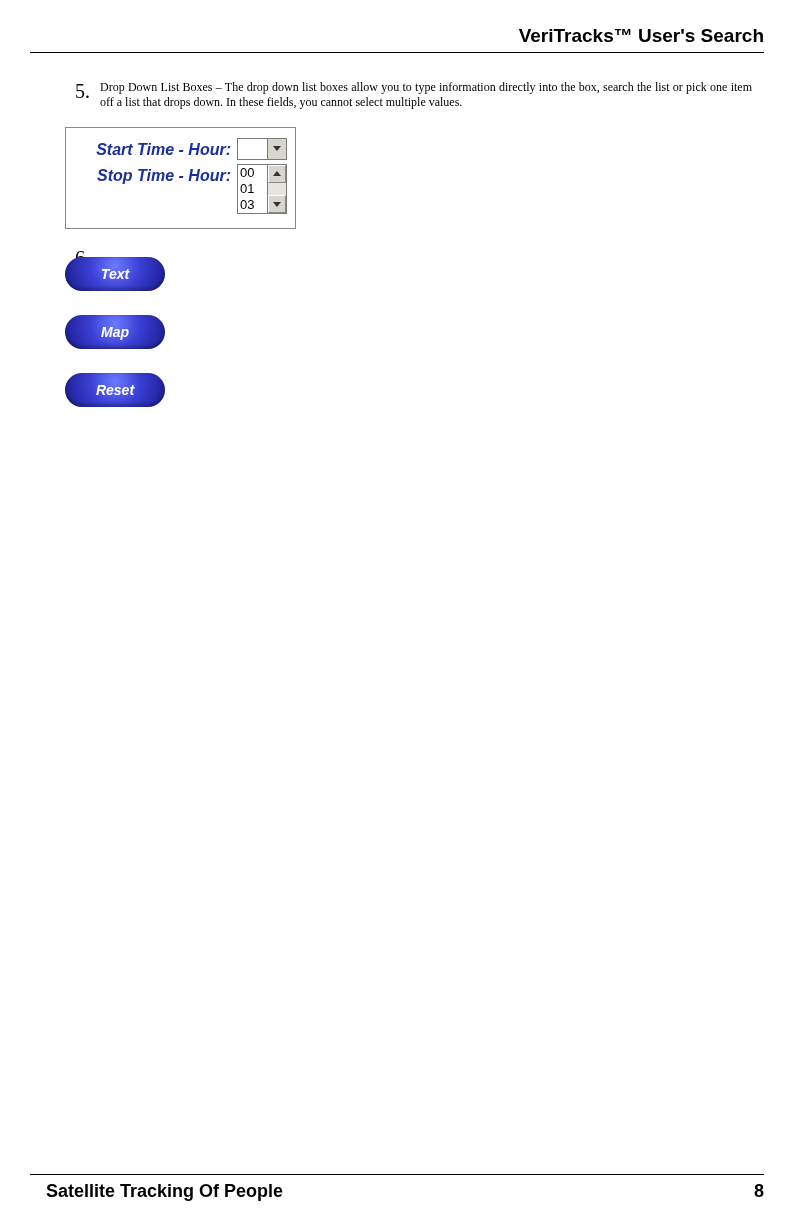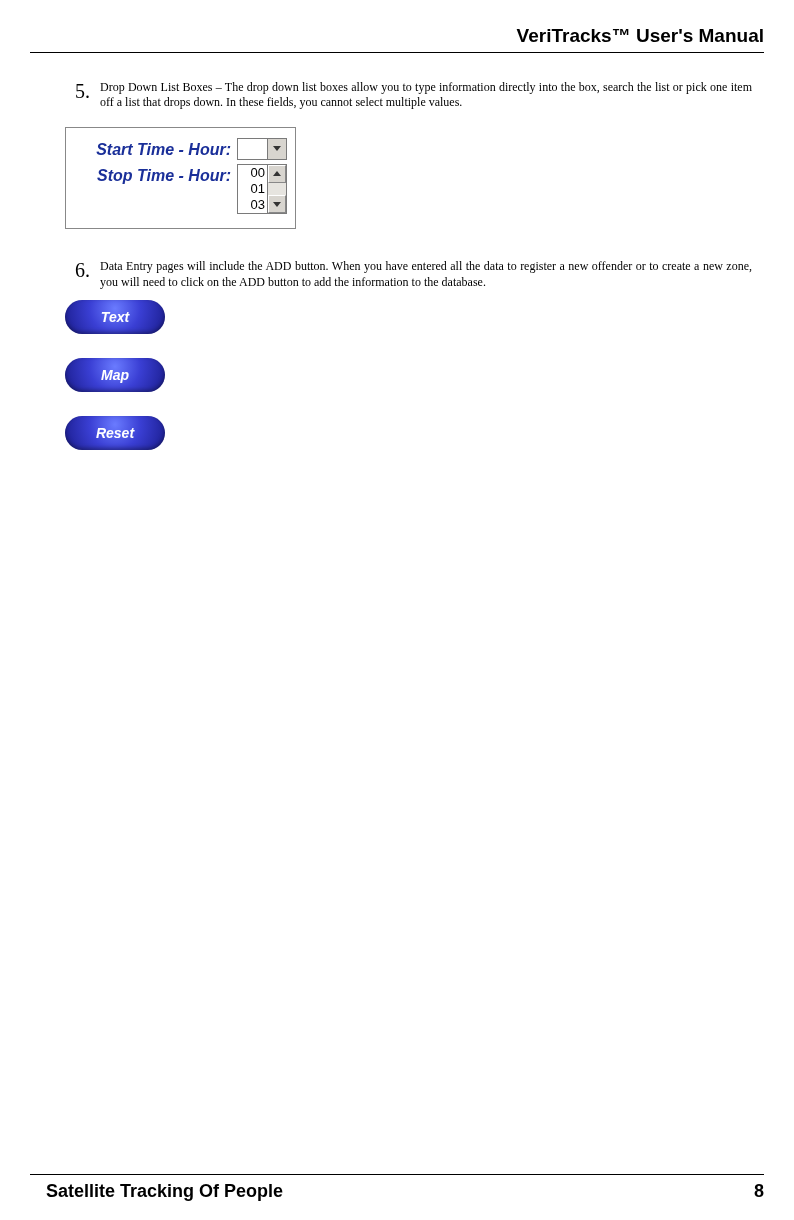--- a/index.html
+++ b/index.html
@@ -58,21 +58,21 @@
 }
 .justify{
   text-align:justify;
   text-justify:inter-word;
 }
 
 .shot-box{
   display:inline-block;
   border:1px solid #888;
   padding:10px 8px 10px 10px;
-  margin:6px 0 24px -35px;
+  margin:6px 0 12px -35px;
   background:#fff;
 }
 .shot-row{
   display:flex;
   align-items:flex-start;
   margin-bottom:4px;
 }
 .shot-label{
   font-family:"Trebuchet MS","Segoe UI",sans-serif;
   color:#1a2f99;
@@ -117,21 +117,20 @@
   border-left:4px solid transparent;
   border-right:4px solid transparent;
   border-bottom:5px solid #333;
 }
 .listbox{
   border:1.5px solid #7a7a7a;
   width:50px;
   background:#fff;
   box-sizing:border-box;
   display:flex;
-  text-align:right;
 }
 .list-col{
   flex:1;
 }
 .list-col div{
   font-family:"MS Sans Serif","Segoe UI",sans-serif;
   font-size:13px;
   padding:0 2px;
   line-height:1.25;
 }
@@ -196,21 +195,21 @@
   font-family:Arial,Helvetica,sans-serif;
   font-weight:bold;
   font-size:18px;
 }
 </style>
 </head>
 <body>
 
 <div class="page">
 
-  <div class="header">VeriTracks™ User's Manual</div>
+  <div class="header">VeriTracks™ User's Search</div>
   <div class="header-rule"></div>
 
   <div class="content">
 
     <div class="item">
       <div class="item-num">5.</div>
       <div class="item-body">
         <p class="para justify">Drop Down List Boxes – The drop down list boxes allow you to type information directly into the box, search the list or pick one item off a list that drops down.  In these fields, you cannot select multiple values.</p>
 
         
@@ -248,21 +247,20 @@
             </span>
           </div>
         </div>
 
       </div>
     </div>
 
     <div class="item">
       <div class="item-num">6.</div>
       <div class="item-body">
-        <p class="para justify">Data Entry pages will include the ADD button.  When you have entered all the data to register a new offender or to create a new zone, you will need to click on the ADD button to add the information to the database.</p>
 
         <div class="pill-row">
           <div class="pill">Text</div>
           <div class="pill">Map</div>
           <div class="pill">Reset</div>
         </div>
       </div>
     </div>
 
   </div>

